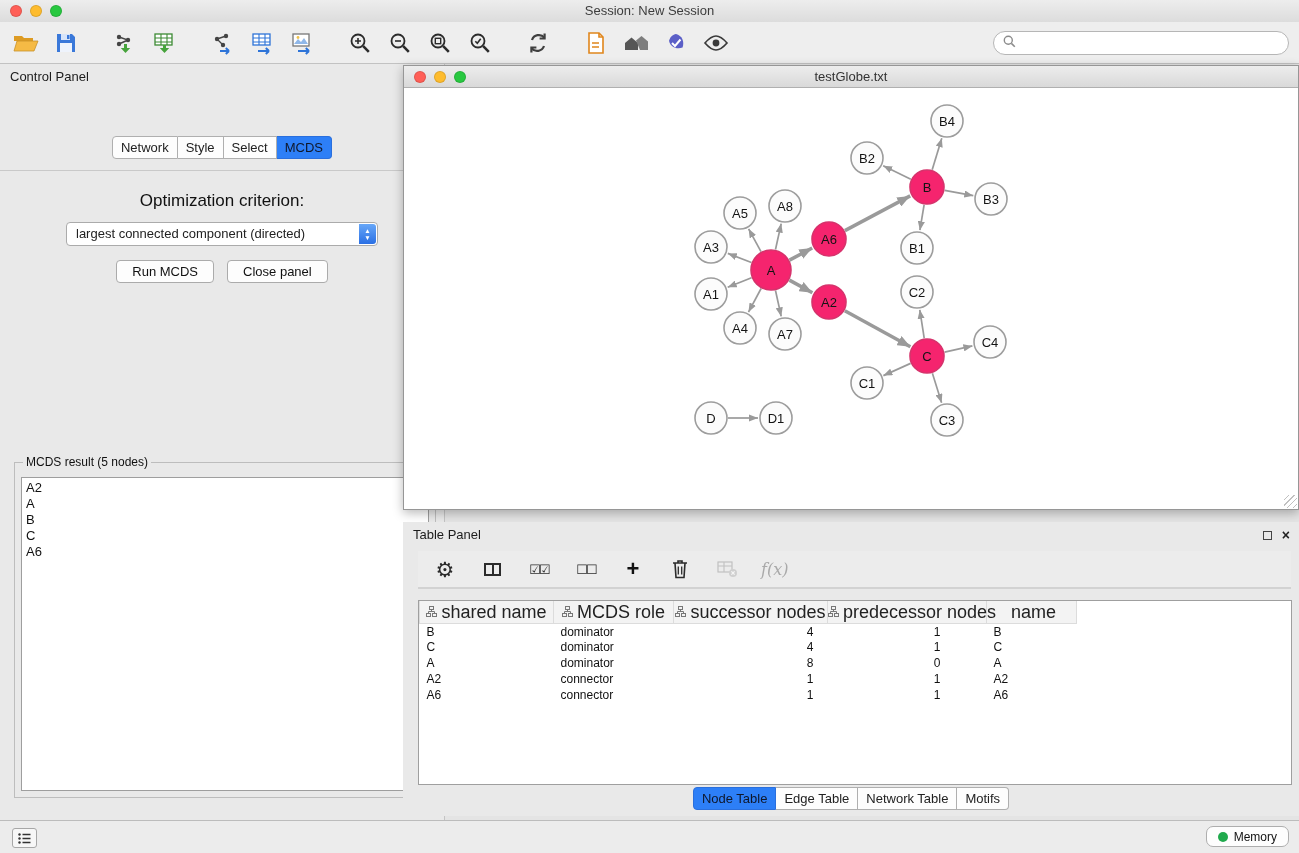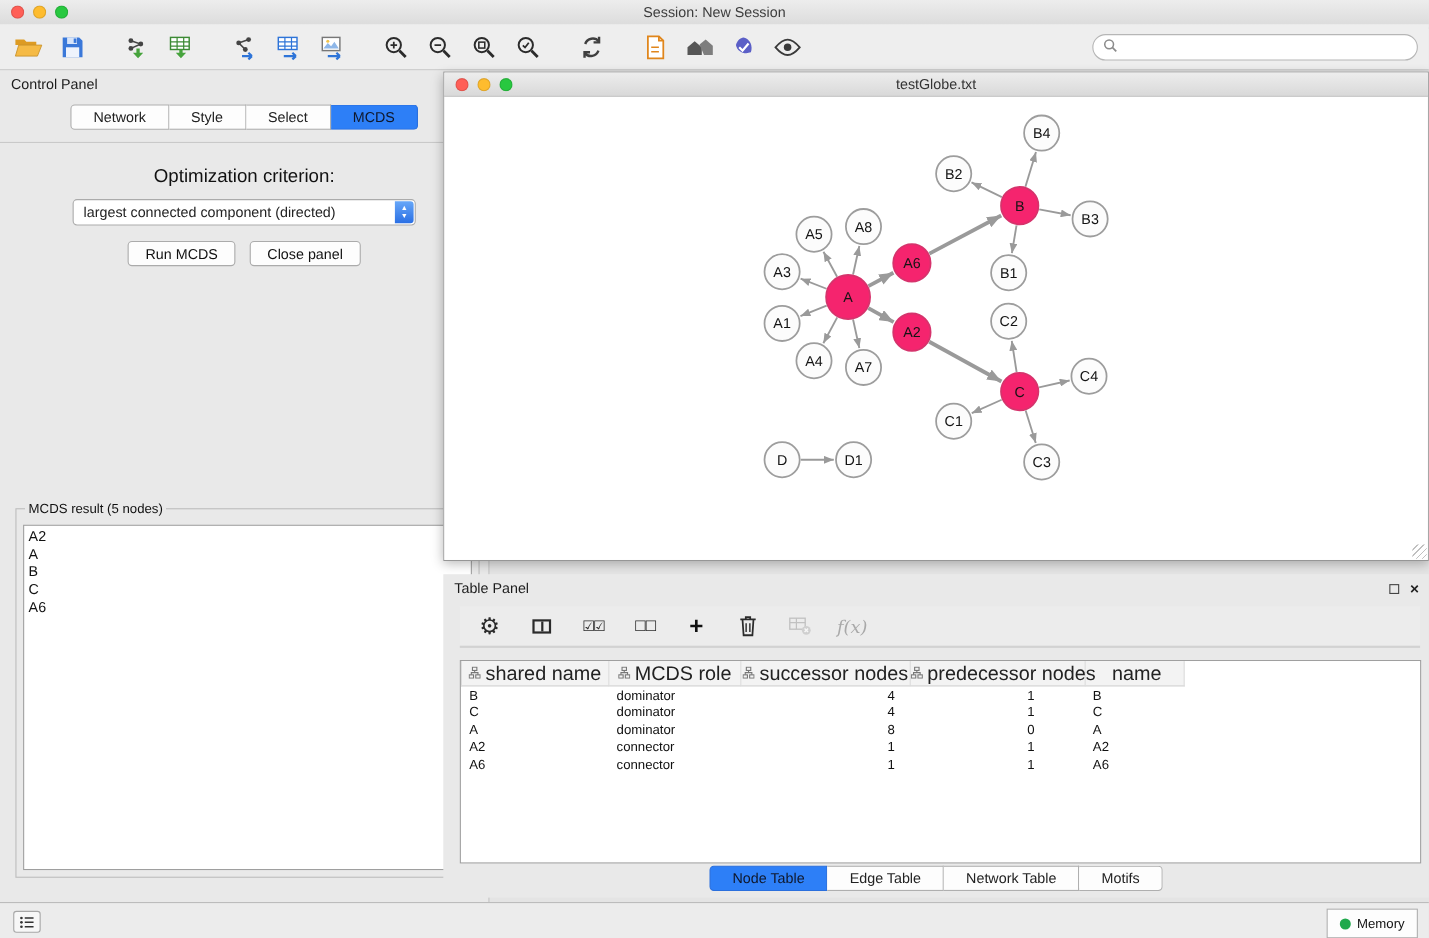--- a/index.html
+++ b/index.html
@@ -28,21 +28,21 @@
     border-radius:12px;display:flex;align-items:center;padding:0 9px;gap:6px;}
   .search input{border:none;outline:none;flex:1;font-size:12px;font-family:"Liberation Sans",sans-serif;background:transparent;}
   
   .control-panel{position:absolute;left:0;top:64px;width:445px;bottom:33px;background:#e9e9e9;
     border-right:1px solid #c4c4c4;}
   .panel-header{height:26px;line-height:26px;padding:0 10px;font-size:13px;color:#1c1c1c;position:relative;}
   .panel-controls{position:absolute;right:9px;top:0;height:26px;display:flex;align-items:center;gap:10px;}
   .wbox{width:9px;height:9px;border:1.5px solid #444;display:inline-block;cursor:pointer;}
   .wclose{font-weight:bold;font-size:14px;color:#222;cursor:pointer;line-height:1;}
   .cp-tabrow{display:flex;justify-content:center;padding:5px 0 11px;border-bottom:1px solid #c9c9c9;}
-  .seg{font-size:13px;padding:3px 20px;background:#fdfdfd;border:1px solid #afafaf;border-left:none;color:#222;cursor:pointer;white-space:nowrap;}
+  .seg{font-size:13px;padding:3px 8px;background:#fdfdfd;border:1px solid #afafaf;border-left:none;color:#222;cursor:pointer;white-space:nowrap;margin-top:41px;}
   .seg:first-child{border-left:1px solid #afafaf;border-radius:4px 0 0 4px;}
   .seg:last-child{border-radius:0 4px 4px 0;}
   .seg.active{background:var(--accent-blue);border-color:#2a6fdd;color:#0f172a;}
   .opt-label{text-align:center;margin-top:20px;font-size:17px;color:#111;}
   .dropdown{margin:11px auto 0;width:312px;height:24px;background:#fff;border:1px solid #ababab;
     border-radius:4px;position:relative;line-height:22px;padding:0 26px 0 9px;font-size:13px;cursor:pointer;
     white-space:nowrap;overflow:hidden;}
   .stepper{position:absolute;right:1px;top:1px;bottom:1px;width:17px;border-radius:0 3px 3px 0;
     background:linear-gradient(#67a7f8,#2a6fe4);color:#fff;display:flex;flex-direction:column;
     align-items:center;justify-content:center;font-size:6.5px;line-height:7px;}
@@ -82,21 +82,21 @@
   thead th.filler{background:#fff;border:none;border-left:1px solid #dcdcdc;}
   thead th .hlab{vertical-align:middle;margin-left:4px;}
   tbody td{height:16px;padding:0 7px;color:#111;white-space:nowrap;overflow:hidden;}
   tbody td.num2{text-align:right;padding-right:14px;}
   tbody td.num3{text-align:right;padding-right:46px;}
   .tp-tabs{position:absolute;bottom:6px;left:0;right:0;display:flex;justify-content:center;}
   
   .statusbar{position:absolute;left:0;right:0;bottom:0;height:33px;background:#ececec;border-top:1px solid #bcbcbc;}
   .list-btn{position:absolute;left:12px;top:7px;width:25px;height:20px;border:1px solid #a7a7a7;
     border-radius:3px;background:#f7f7f7;display:flex;align-items:center;justify-content:center;cursor:pointer;}
-  .memory-btn{position:absolute;right:10px;top:5px;height:27px;border:1px solid #aeaeae;border-radius:0;
+  .memory-btn{position:absolute;right:10px;top:5px;height:21px;border:1px solid #aeaeae;border-radius:7px;
     background:#fdfdfd;display:flex;align-items:center;gap:6px;padding:0 11px;font-size:12px;color:#111;cursor:pointer;}
   .green-dot{width:10px;height:10px;border-radius:50%;background:#1fa94c;}
 </style>
 </head>
 <body>
 
 <div class="titlebar">
   <div class="traffic">
     <span class="light red"></span>
     <span class="light yellow"></span>

